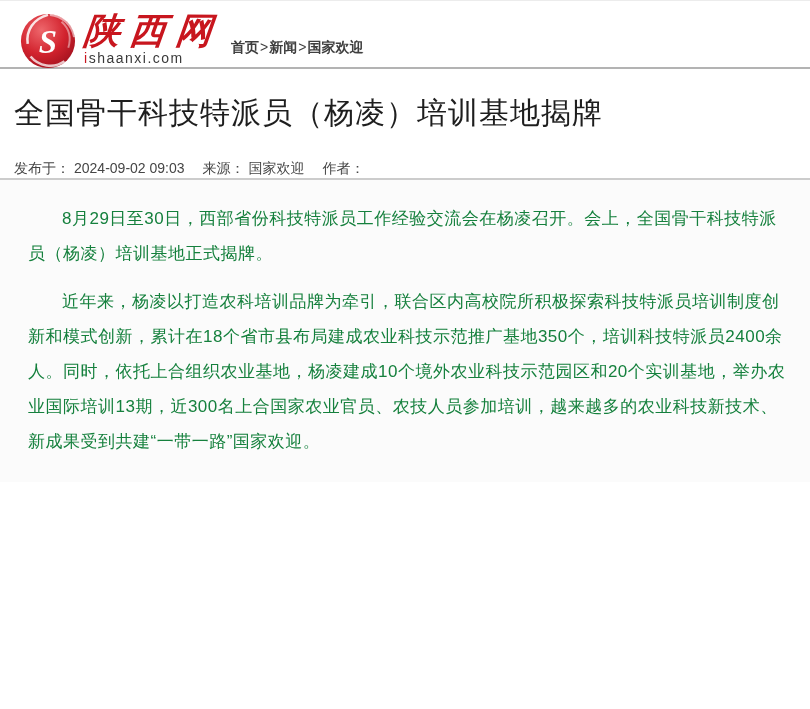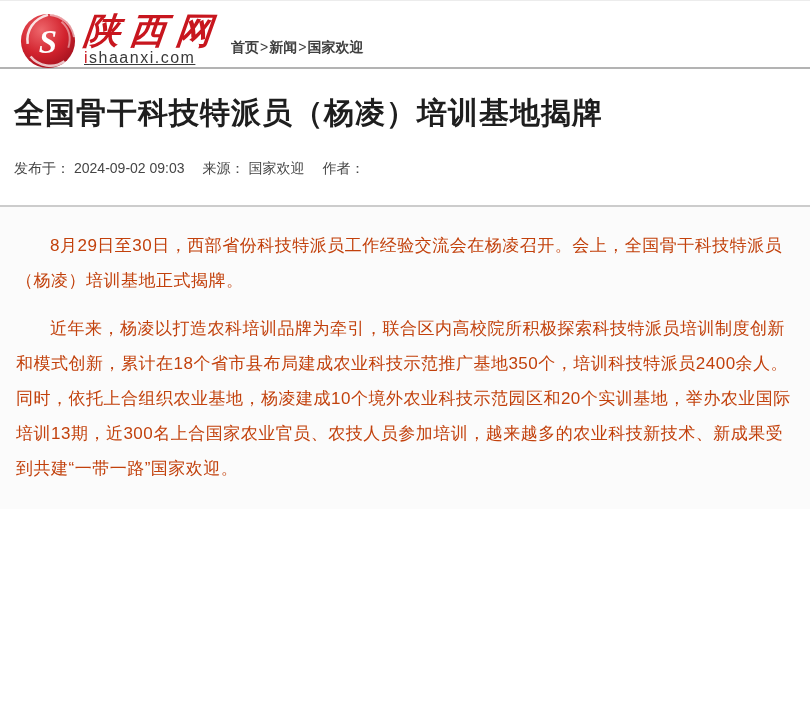--- a/index.html
+++ b/index.html
@@ -34,26 +34,25 @@
     font-family: "Liberation Serif", "DejaVu Serif", serif;
     font-style: italic;
     font-weight: bold;
     font-size: 36px;
     line-height: 38px;
     letter-spacing: 10px;
     transform: skewX(-6deg);
     white-space: nowrap;
   }
   .site-domain {
-    font-size: 16px;
+    font-size: 14px;
     line-height: 20px;
     color: #3a3a3a;
     letter-spacing: 1.5px;
     margin-top: -2px;
-    text-decoration: underline;
   }
   .site-domain .domain-initial { color: #c8161e; }
   .breadcrumb {
     margin-left: 9px;
     margin-top: 27px;
     font-size: 14px;
     color: #3f3f3f;
     white-space: nowrap;
   }
   .breadcrumb a {
@@ -63,48 +62,47 @@
     font-weight: bold;
   }
   .breadcrumb .sep { margin: 0 1px; }
 
   
   .article-head { padding: 23px 16px 0 14px; background: #ffffff; }
   .article-title {
     margin: 0;
     font-size: 30px;
     line-height: 42px;
-    font-weight: 700;
+    font-weight: 400;
     color: #1e1e1e;
     letter-spacing: 1px;
   }
   .article-meta {
     display: flex;
     align-items: baseline;
     gap: 18px;
     margin-top: 26px;
-    padding-bottom: 27px;
     font-size: 14px;
     color: #454545;
   }
   .meta-seg { display: inline-flex; gap: 4px; white-space: nowrap; }
 
   
   .article-body {
     border-top: 2px solid #cccccc;
     background: #fbfbfb;
     padding: 21px 18px 10px 16px;
     box-sizing: border-box;
   }
   .article-body p {
-    margin: 0 0 13px 0;
+    margin: 0 0 13px 12px;
     font-size: 17px;
     line-height: 35px;
     text-indent: 2em;
-    color: #c2410c;
+    color: #15803d;
     letter-spacing: 0.5px;
   }
 </style>
 </head>
 <body>
 
 <div class="site-header">
   <a class="logo">
     <span class="emblem">
       <svg width="58" height="58" viewBox="0 0 60 60" aria-hidden="true">

